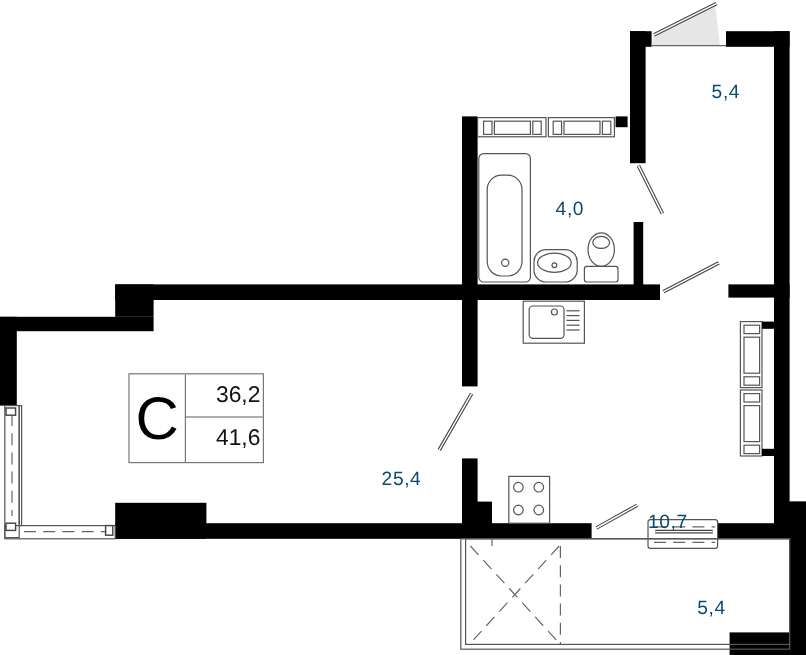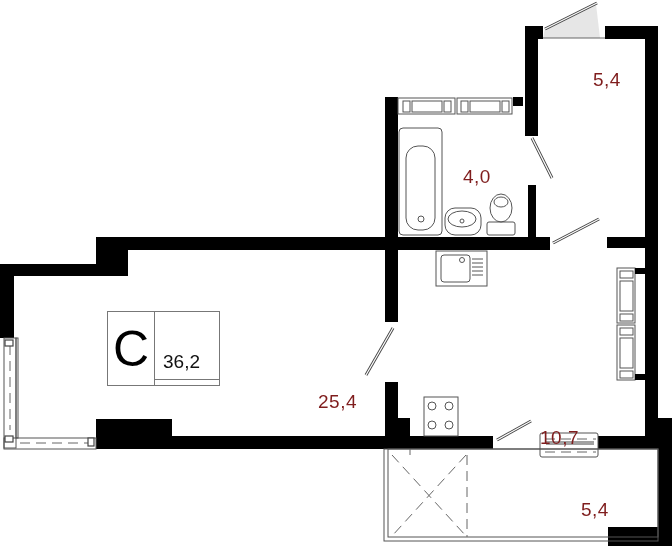--- a/index.html
+++ b/index.html
@@ -2,24 +2,24 @@
 <html><head>
 <meta charset="utf-8">
 <style>
   html, body { margin: 0; padding: 0; background: #ffffff; }
   body { width: 672px; height: 546px; position: relative; overflow: hidden; font-family: "Liberation Sans", "DejaVu Sans", sans-serif; }
   #plan { position: absolute; left: 0; top: 0; width: 672px; height: 546px; }
   .wall { fill: #000000; }
   .thin { fill: none; stroke: #555555; stroke-width: 1; }
   .thin2 { fill: #ffffff; stroke: #444444; stroke-width: 1.2; }
   .dash { fill: none; stroke: #666666; stroke-width: 1; stroke-dasharray: 10 6; }
-  .label { position: absolute; font-size: 19px; color: #7f1d1d; letter-spacing: 0.5px; }
+  .label { position: absolute; font-size: 16px; color: #0c4a6e; letter-spacing: 0.5px; }
   .badge { position: absolute; left: 107px; top: 311px; width: 113px; height: 75px; border: 1px solid #777; box-sizing: border-box; background: #fff; }
   .badge-letter { position: absolute; left: 0; top: 0; width: 46px; height: 73px; border-right: 1px solid #777; display: flex; align-items: center; justify-content: center; font-size: 50px; line-height: 1; color: #000; }
-  .badge-top, .badge-bottom { position: absolute; left: 46px; width: 65px; height: 36px; display: flex; align-items: center; padding-left: 9px; box-sizing: border-box; font-size: 19px; color: #111; margin-top: 32px; }
+  .badge-top, .badge-bottom { position: absolute; left: 46px; width: 65px; height: 36px; display: flex; align-items: center; padding-left: 26px; box-sizing: border-box; font-size: 19px; color: #111; }
   .badge-top { top: 0; border-bottom: 1px solid #777; }
   .badge-bottom { top: 36px; }
 </style>
 </head>
 <body>
 
 <svg id="plan" viewBox="0 0 672 546" xmlns="http://www.w3.org/2000/svg">
 
   <g>
 
@@ -154,13 +154,14 @@
 
 <div class="label" style="left:593px; top:69px;">5,4</div>
 <div class="label" style="left:463px; top:166px;text-align:right;">4,0</div>
 <div class="label" style="left:318px; top:391px;">25,4</div>
 <div class="label" style="left:540px; top:381px;margin-top:46px;">10,7</div>
 <div class="label" style="left:581px; top:499px;">5,4</div>
 
 <div class="badge">
   <div class="badge-letter">C</div>
   <div class="badge-top">36,2</div>
+  <div class="badge-bottom">41,6</div>
 </div>
 
 </body></html>

